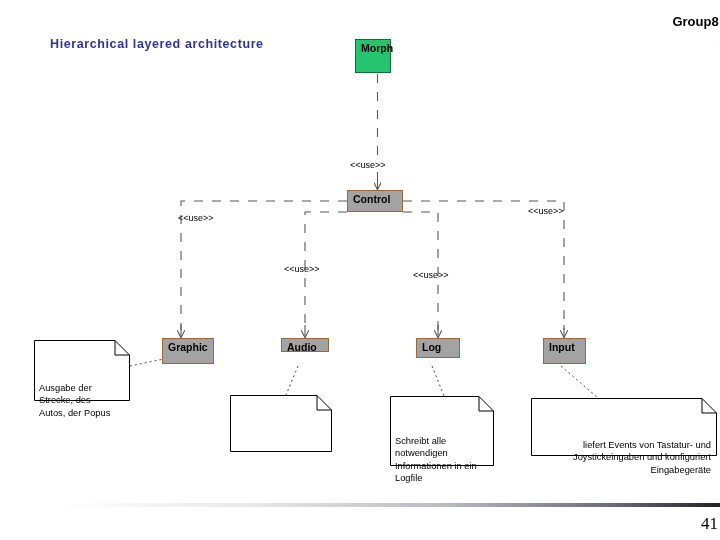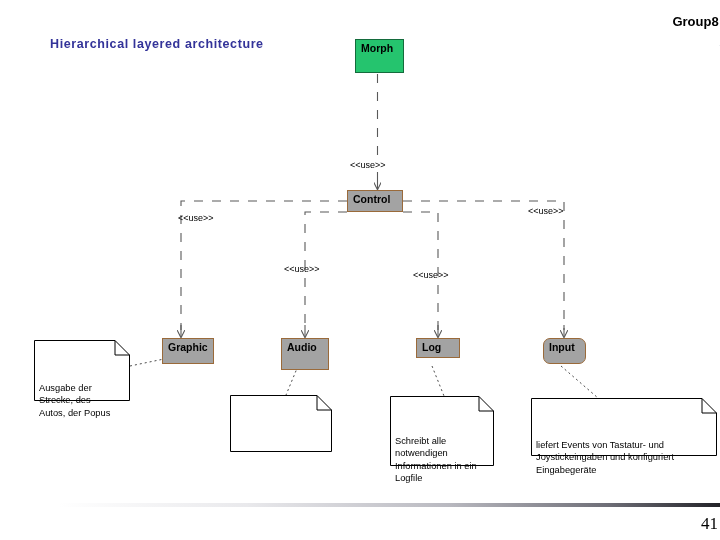--- a/index.html
+++ b/index.html
@@ -89,26 +89,26 @@
   }
   .node.green {
     background: #25c46e;
     border-color: #146b3c;
   }
   .node.peach {
     background: #a3a3a3;
     border-color: #9a6a3a;
   }
 
-  #node-morph  { left: 327px; top: 39px;  width: 49px; height: 34px; }
+  #node-morph  { left: 327px; top: 39px;  width: 36px; height: 34px; }
   #node-control{ left: 319px; top: 190px; width: 56px; height: 22px; }
   #node-graphic{ left: 134px; top: 338px; width: 52px; height: 26px; }
-  #node-audio  { left: 253px; top: 338px; width: 48px; height: 32px; }
+  #node-audio  { left: 253px; top: 338px; width: 48px; height: 14px; }
   #node-log    { left: 388px; top: 338px; width: 44px; height: 20px; }
-  #node-input  { left: 515px; top: 338px; width: 43px; height: 26px; border-radius: 7px; }
+  #node-input  { left: 515px; top: 338px; width: 43px; height: 26px; }
 
   
   .stereotype {
     position: absolute;
     font-size: 9px;
     color: #000000;
     white-space: nowrap;
     letter-spacing: 0px;
   }
   #use-morph   { left: 322px; top: 160px; }
@@ -135,21 +135,21 @@
     overflow: visible;
   }
   .note-text {
     position: relative;
     z-index: 2;
   }
 
   #note-graphic { left: 6px;   top: 340px; width: 96px;  height: 61px; }
   #note-audio   { left: 202px; top: 395px; width: 102px; height: 57px; }
   #note-log     { left: 362px; top: 396px; width: 104px; height: 86px; }
-  #note-input   { left: 503px; top: 398px; width: 186px; height: 64px; }
+  #note-input   { left: 503px; top: 398px; width: 186px; height: 64px; text-align: right; }
 
   #note-graphic .note-text { padding-top: 13px; }
   #note-audio   .note-text { padding-top: 10px; }
   #note-log     .note-text { padding-top: 10px; }
   #note-input   .note-text { padding-top: 12px; }
 
   
   .footer-rule {
     position: absolute;
     left: 30px;

